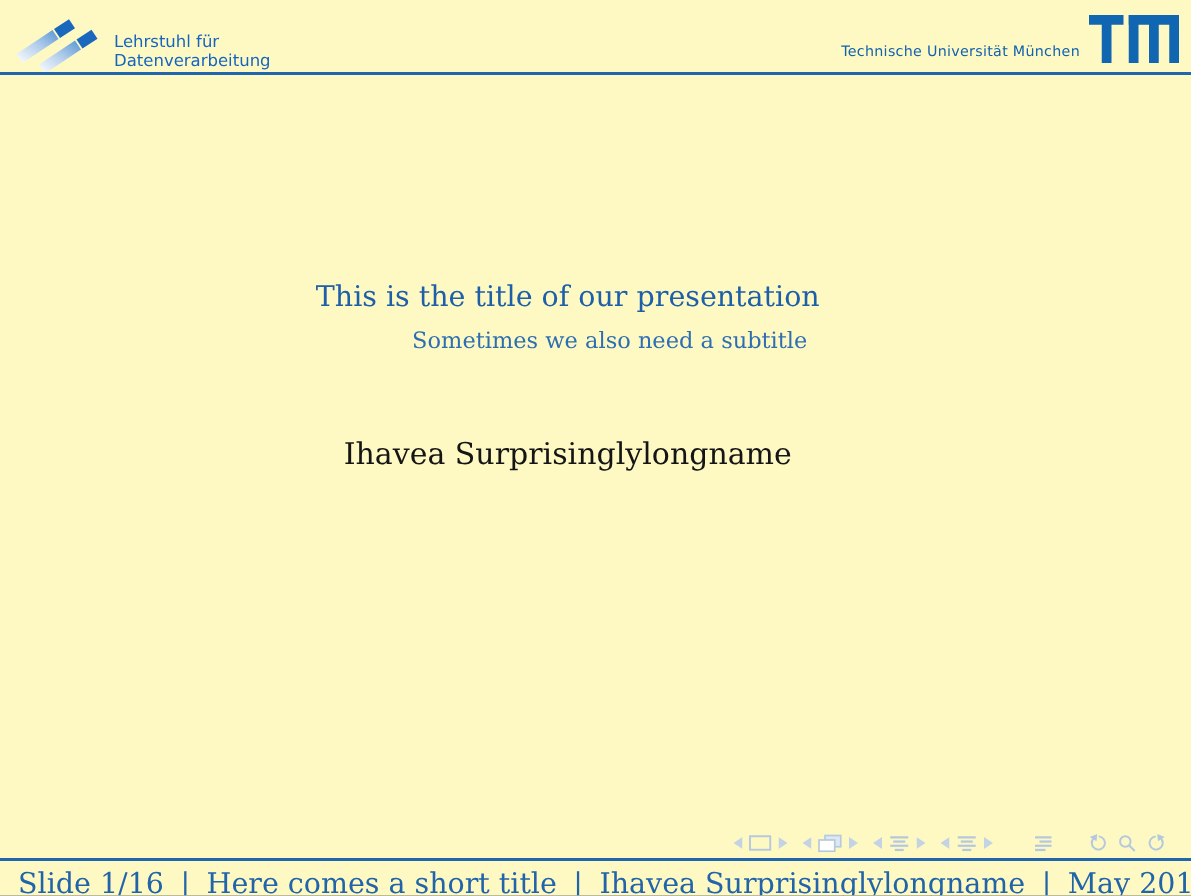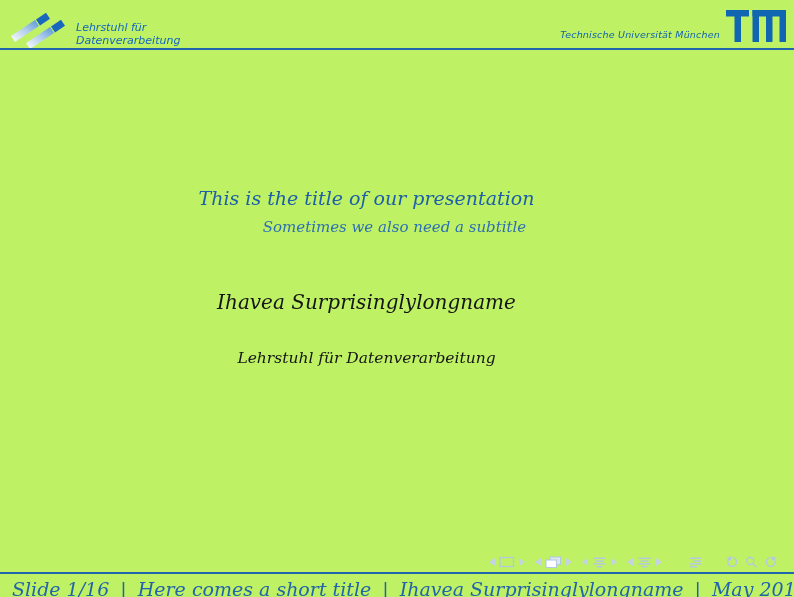--- a/index.html
+++ b/index.html
@@ -1,35 +1,35 @@
 <!DOCTYPE html>
 <html><head>
 <meta charset="utf-8">
 <style>
   html,body{margin:0;padding:0;background:#888;}
   .slide{
-    position:relative;width:794px;height:597px;background:#bef264;
-    font-family:"DejaVu Serif", serif;overflow:hidden;margin:0 auto;font-style:italic;
+    position:relative;width:794px;height:597px;background:#fef9c3;
+    font-family:"DejaVu Serif", serif;overflow:hidden;margin:0 auto;
   }
   
   .ldv-logo{position:absolute;left:8px;top:4px;}
   .ldv-text{
     position:absolute;left:76px;top:21px;
     font-family:"DejaVu Sans", sans-serif;font-size:11px;line-height:13px;
     color:#1565c0;
   }
   .uni-name{
     position:absolute;right:74px;top:29px;
     font-family:"DejaVu Sans", sans-serif;font-size:9.5px;letter-spacing:.2px;
     color:#1262ae;white-space:nowrap;text-align:center;
   }
   .tum-logo{position:absolute;right:8px;top:10px;}
   .hdr-rule{position:absolute;left:0;top:48px;width:794px;height:2px;background:#2166ad;}
   
-  .ctr{position:absolute;left:4px;width:725px;text-align:center;white-space:nowrap;}
+  .ctr{position:absolute;left:16px;width:725px;text-align:center;white-space:nowrap;}
   .title    {top:187px;font-size:19px;  color:#1d5fa9;}
   .subtitle {top:218px;font-size:15px;  color:#2e6fb4;padding-left:28px;}
   .author   {top:290px;font-size:20px;  color:#151515;}
   .institute{top:349px;font-size:15.5px;color:#151515;}
   .date     {top:399px;font-size:20px;  color:#151515;}
   
   .nav{
     position:absolute;top:554px;right:16px;height:16px;
     display:flex;align-items:center;
   }
@@ -78,21 +78,20 @@
     <rect x="26.5" y="0" width="6.5" height="32"></rect>
     <rect x="40" y="0" width="6.5" height="32"></rect>
     <rect x="53.5" y="0" width="6.5" height="32"></rect>
   </svg>
 
   <div class="hdr-rule"></div>
 
   <div class="ctr title">This is the title of our presentation</div>
   <div class="ctr subtitle">Sometimes we also need a subtitle</div>
   <div class="ctr author">Ihavea Surprisinglylongname</div>
-  <div class="ctr institute">Lehrstuhl für Datenverarbeitung</div>
 
   <div class="nav">
 
     <div class="navgrp first">
       <svg width="6" height="8">
           <polygon points="6,0 6,8 0,4" fill="#c3d3e4"></polygon>
         </svg>
       <svg width="16" height="12">
           <rect x="1" y="1.5" width="13.5" height="9" fill="none" stroke="#b5c9de" stroke-width="1.3"></rect>
         </svg>

